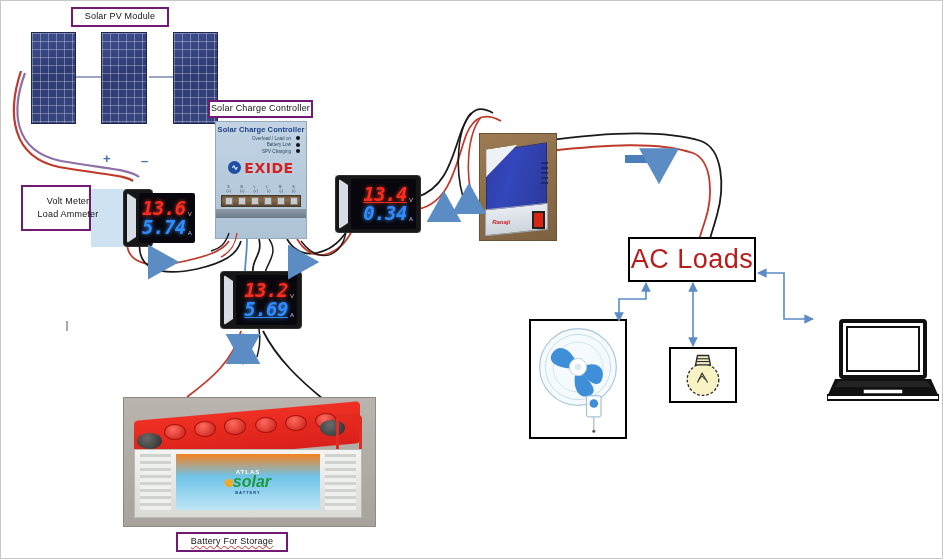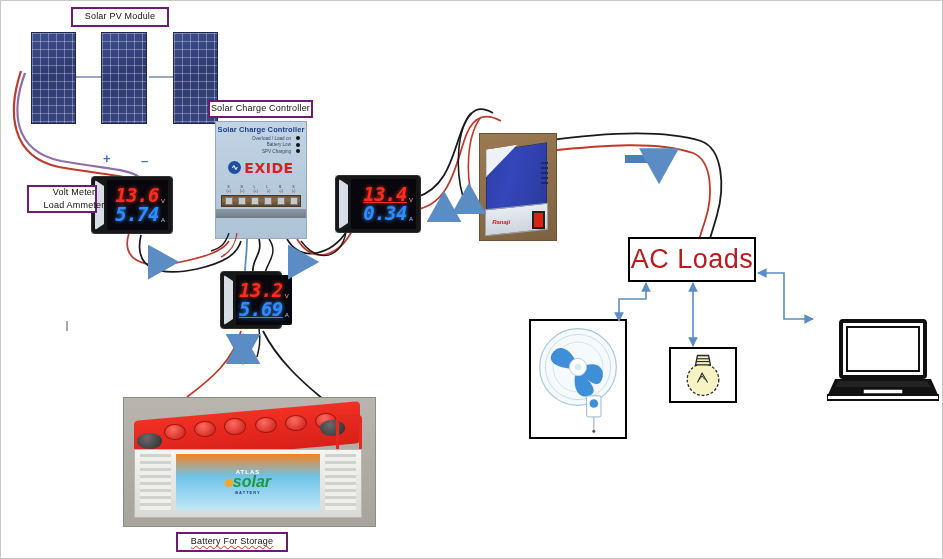--- a/index.html
+++ b/index.html
@@ -399,26 +399,26 @@
     <span class="ln">Solar PV Module</span>
   </div>
 
   <div class="abs pm" style="left:102px; top:150px;">
     <span>+</span>
   </div>
   <div class="abs pm" style="left:140px; top:152px;">
     <span>–</span>
   </div>
 
-  <div class="abs label-box" style="left:26px; top:184px; width:70px; height:28px;padding-left:28px;">
+  <div class="abs label-box" style="left:20px; top:184px; width:70px; height:46px;padding-left:28px;">
     <span class="ln">Volt Meter</span>
     <span class="ln">Load Ammeter</span>
   </div>
 
-  <div class="abs meter-wrap" style="left:90px; top:175px; width:82px; height:58px;">
+  <div class="abs meter-wrap" style="left:90px; top:188px; width:62px; height:58px;padding-left:32px;">
     <div class="meter-body">
       <div class="meter-tab"></div>
       <div class="meter-screen">
         <div class="meter-row">
           <span class="seg seg-v" style="font-size:19px;">13.6</span>
           <span class="unit unit-v">V</span>
         </div>
         <div class="meter-row">
           <span class="seg seg-a" style="font-size:19px;">5.74</span>
           <span class="unit unit-a">A</span>
@@ -489,21 +489,21 @@
           <span class="unit unit-v">V</span>
         </div>
         <div class="meter-row">
           <span class="seg seg-a" style="font-size:19px;">0.34</span>
           <span class="unit unit-a">A</span>
         </div>
       </div>
     </div>
   </div>
 
-  <div class="abs meter-wrap" style="left:219px; top:270px; width:62px; height:58px;">
+  <div class="abs meter-wrap" style="left:219px; top:270px; width:82px; height:58px;">
     <div class="meter-body">
       <div class="meter-tab"></div>
       <div class="meter-screen">
         <div class="meter-row">
           <span class="seg seg-v" style="font-size:19px;">13.2</span>
           <span class="unit unit-v">V</span>
         </div>
         <div class="meter-row">
           <span class="seg seg-a" style="font-size:19px;text-decoration:underline;">5.69</span>
           <span class="unit unit-a">A</span>

